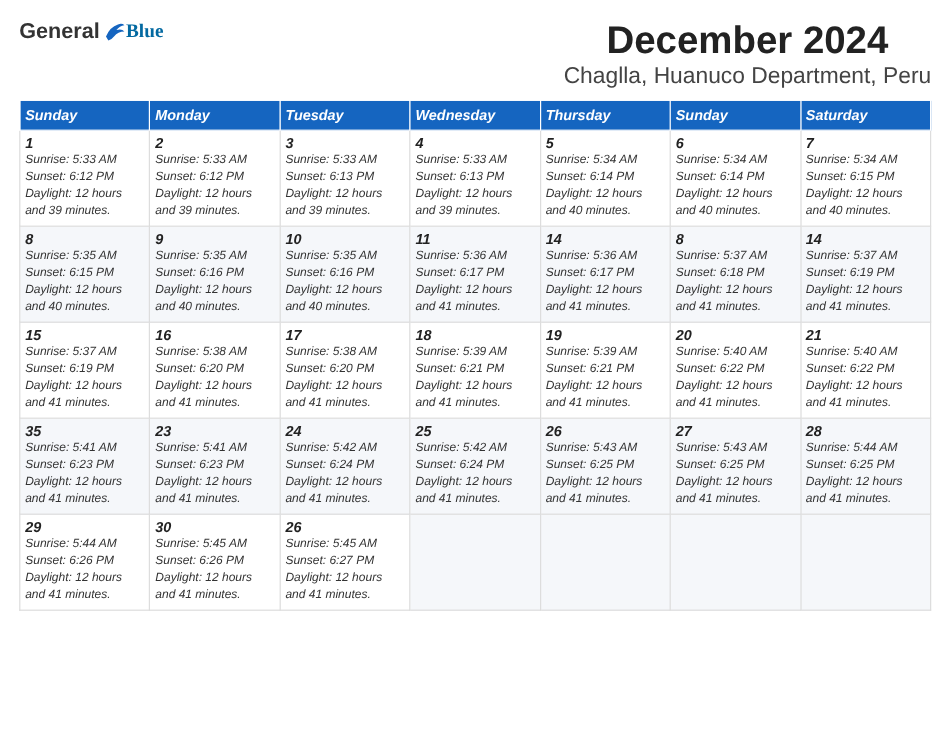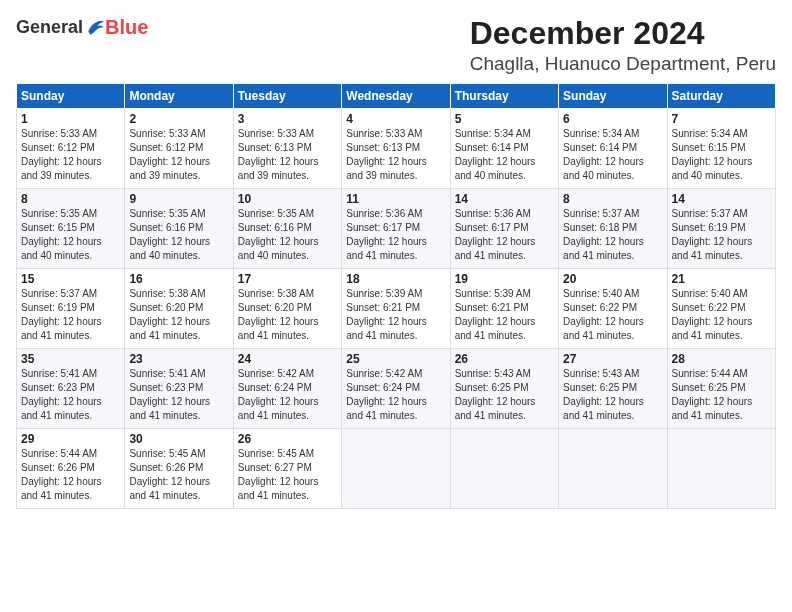--- a/index.html
+++ b/index.html
@@ -30,47 +30,49 @@
     .logo-text {
       display: flex;
       align-items: center;
     }
     .logo-general {
       font-size: 18px;
       font-weight: bold;
       color: #333;
     }
     .logo-blue {
-      font-size: 20px;
-      font-weight: bold;
-      color: #ef4444;
+      font-size: 16px;
+      font-weight: bold;
+      color: #0369a1;
+      font-family: Liberation Serif, serif;
     }
     .logo-bird {
       width: 20px;
       height: 20px;
       margin-left: 2px;
     }
     .title-block {
-      text-align: left;
+      text-align: center;
     }
     .main-title {
       font-size: 32px;
       font-weight: bold;
       color: #222;
       line-height: 1.1;
     }
     .subtitle {
       font-size: 19px;
       color: #444;
       margin-top: 2px;
     }
     .calendar {
       width: 100%;
       border-collapse: collapse;
       table-layout: fixed;
+      font-style: italic;
     }
     .calendar thead tr th {
       background: #1565c0;
       color: #fff;
       font-size: 12px;
       font-weight: bold;
       padding: 5px 4px;
       text-align: left;
       border: 1px solid #fff;
     }

